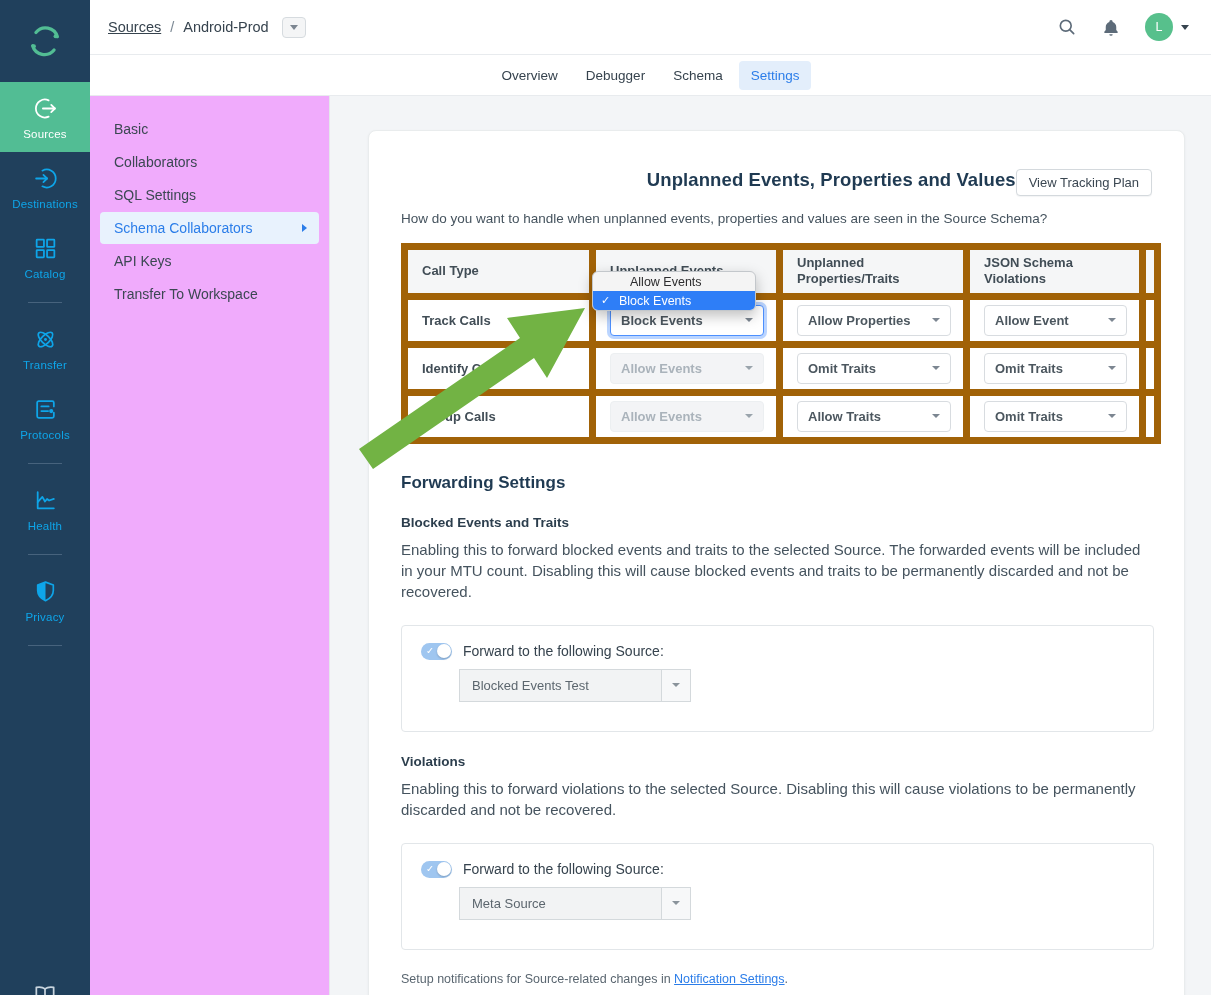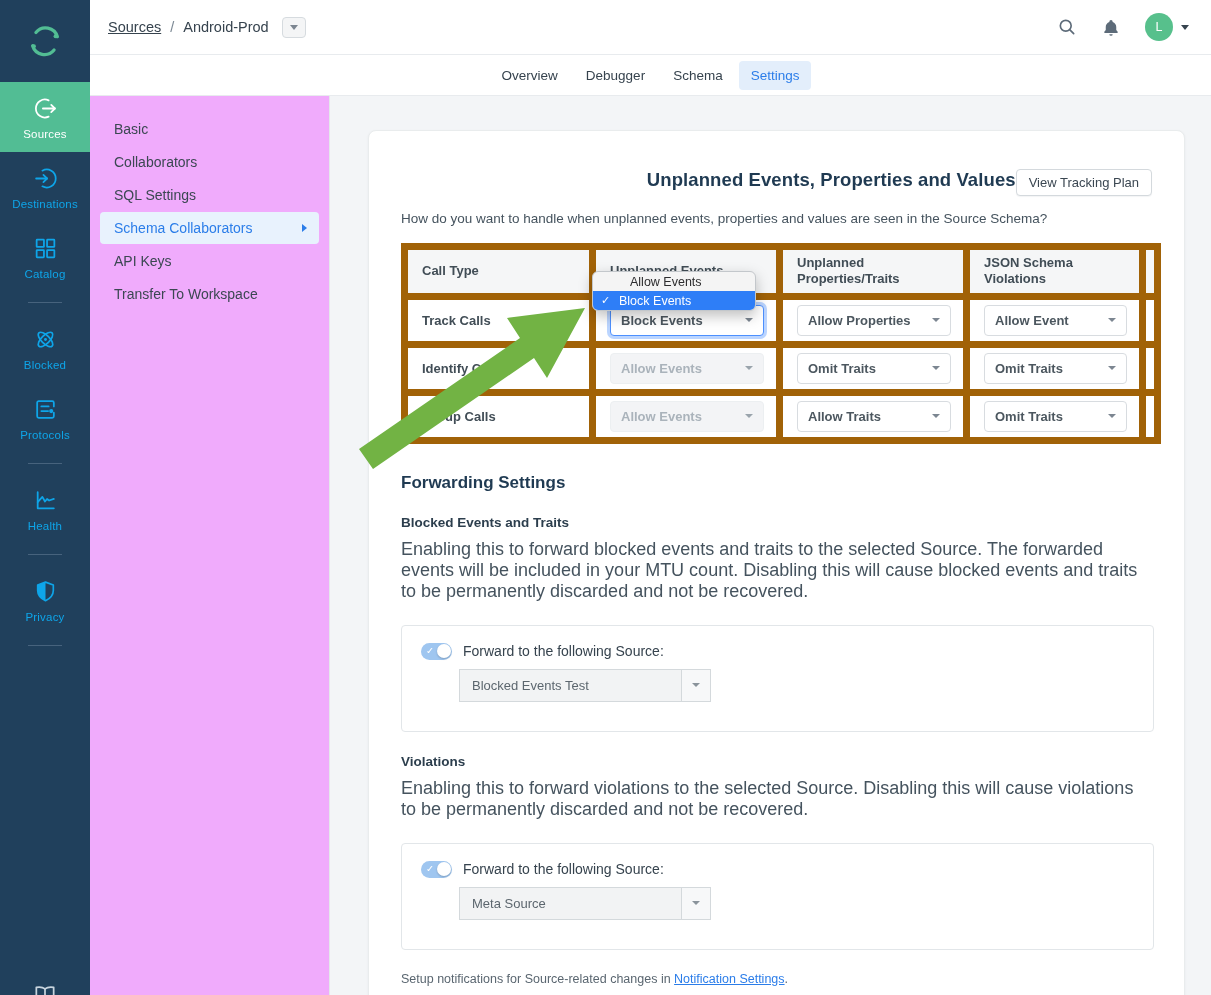--- a/index.html
+++ b/index.html
@@ -71,29 +71,29 @@
   .menu-item { height:19px; display:flex; align-items:center; font-size:12.5px; color:#2c2c2e; padding-left:37px; cursor:pointer; position:relative; }
   .menu-item.selected { background:#2e7ef7; color:#fff; padding-left:26px; }
   .menu-check { position:absolute; left:8px; font-size:11px; color:#fff; }
 
   
   .arrow-overlay { position:absolute; left:-20px; top:160px; width:260px; height:200px; z-index:30; pointer-events:none; }
 
   
   .fwd-title { margin-top:29px; font-size:17px; font-weight:bold; color:#1f3a52; }
   .fwd-sub { margin-top:22px; font-size:13.5px; font-weight:bold; color:#2c3e4d; }
-  .fwd-desc { margin-top:9px; font-size:18px; line-height:21px; color:#45535e; max-width:742px; }
+  .fwd-desc { margin-top:9px; font-size:15px; line-height:21px; color:#45535e; max-width:742px; }
 
   .fwd-card { margin-top:23px; width:753px; height:107px; border:1px solid #e2e6e9; border-radius:4px; background:#fff; padding:17px 0 0 19px; }
   .fwd-row { display:flex; align-items:center; gap:11px; }
   .fwd-label { font-size:14px; color:#36434e; }
   .toggle { width:31px; height:17px; border-radius:9px; background:#9fc6f0; position:relative; cursor:pointer; flex-shrink:0; }
   .toggle-check { position:absolute; left:5px; top:2px; font-size:9.5px; color:#fff; }
   .toggle-knob { position:absolute; right:1.5px; top:1.5px; width:14px; height:14px; border-radius:50%; background:#fff; box-shadow:0 1px 2px rgba(0,0,0,.2); }
-  .fwd-select { margin:9px 8px 0 38px; display:flex; width:252px; height:33px; cursor:pointer; }
+  .fwd-select { margin:9px 8px 0 38px; display:flex; width:232px; height:33px; cursor:pointer; }
   .fwd-select .fs-value { flex:1; display:flex; align-items:center; padding-left:12px; background:#f2f3f4; border:1px solid #d4d9dc; border-right:none; font-size:13px; color:#5c666e; }
   .fwd-select .fs-caret-box { width:30px; background:#f7f8f9; border:1px solid #d4d9dc; display:flex; align-items:center; justify-content:center; }
   .fwd-select .fs-caret { width:0; height:0; border-left:4px solid transparent; border-right:4px solid transparent; border-top:4.5px solid #8a939b; }
 
   .footer-note { margin-top:22px; font-size:12.5px; color:#5a6670; }
   .footer-note a { color:#2b7de9; text-decoration:underline; cursor:pointer; }
 </style>
 </head>
 <body>
 
@@ -146,21 +146,21 @@
     <div class="rail-divider"></div>
 
     <div class="rail-item">
       <span>
         <svg width="25" height="25" viewBox="0 0 24 24" fill="none" stroke="currentColor" stroke-width="1.6">
           <ellipse cx="12" cy="12" rx="9" ry="4" transform="rotate(45 12 12)"></ellipse>
           <ellipse cx="12" cy="12" rx="9" ry="4" transform="rotate(-45 12 12)"></ellipse>
           <circle cx="12" cy="12" r="1.4" fill="currentColor" stroke="none"></circle>
         </svg>
       </span>
-      <span class="rail-label">Blocked</span>
+      <span class="rail-label">Transfer</span>
     </div>
 
     <div class="rail-item">
       <span>
         <svg width="25" height="25" viewBox="0 0 24 24" fill="none" stroke="currentColor" stroke-width="1.7" stroke-linecap="round">
           <path d="M20 9 V5.5 a1.5 1.5 0 0 0 -1.5 -1.5 H5.5 A1.5 1.5 0 0 0 4 5.5 v13 A1.5 1.5 0 0 0 5.5 20 H18.5 A1.5 1.5 0 0 0 20 18.5 V15"></path>
           <path d="M8 9 H15"></path>
             <path d="M8 13.5 H14.5"></path>
           <circle cx="17.5" cy="13.5" r="2" fill="currentColor" stroke="none"></circle>
         </svg>

